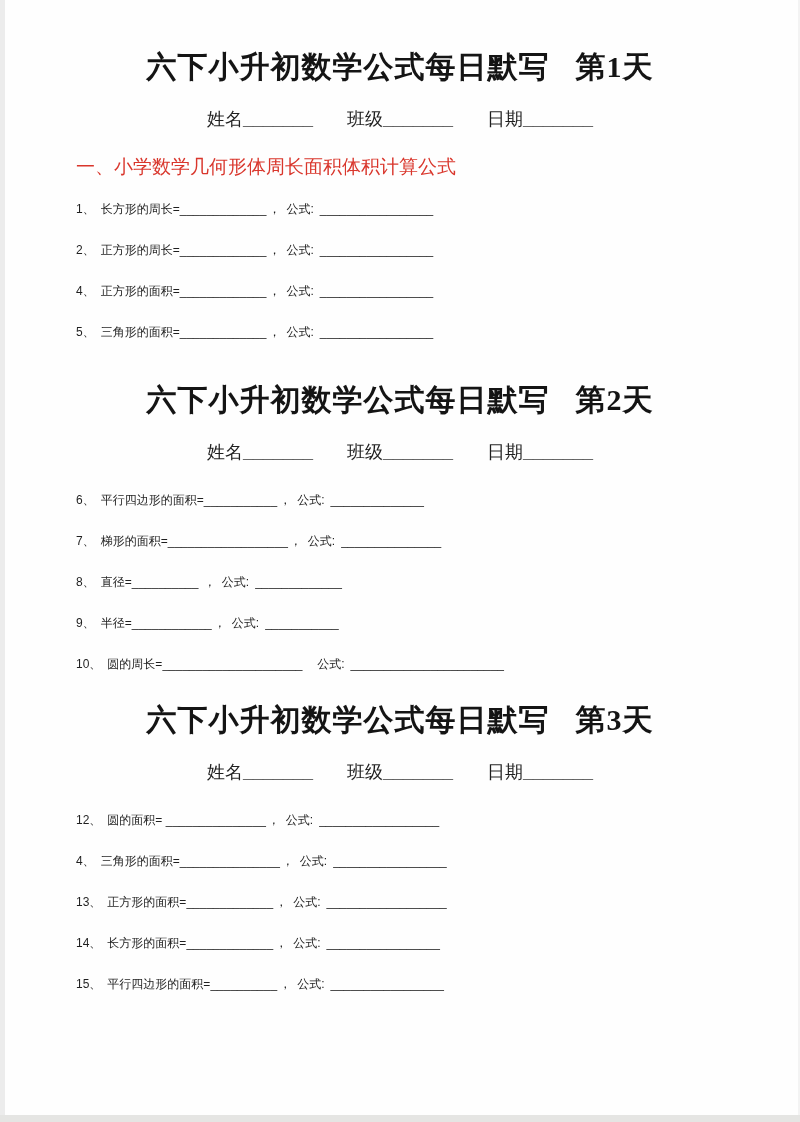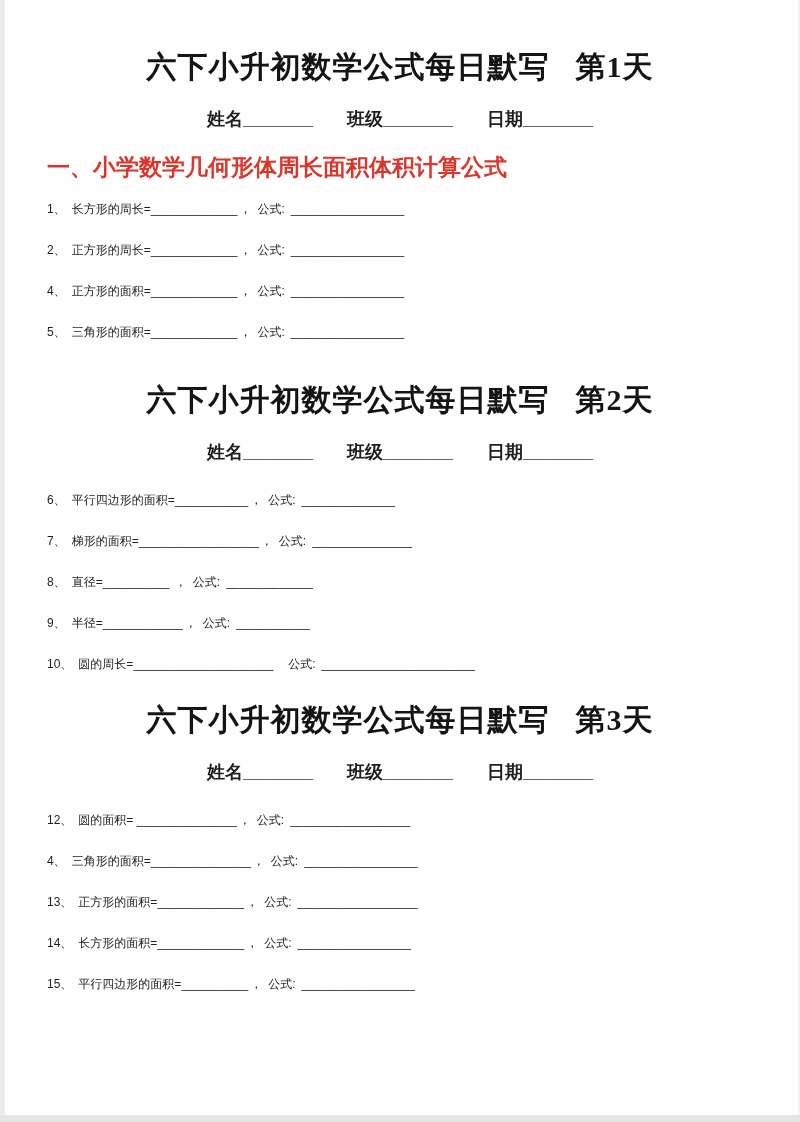--- a/index.html
+++ b/index.html
@@ -8,21 +8,21 @@
     width:800px;height:1122px;
     background:#fefefe;
     overflow:hidden;
     color:#1f1f1f;
     font-family:"Liberation Sans","DejaVu Sans",sans-serif;
     box-sizing:border-box;
   }
   .edge-left{position:absolute;left:0;top:0;width:5px;height:100%;background:#ececec;}
   .edge-right{position:absolute;right:0;top:0;width:2px;height:100%;background:#f3f3f3;}
   .edge-bottom{position:absolute;left:0;bottom:0;width:100%;height:7px;background:#e5e5e3;}
-  section{padding:0 47px;box-sizing:border-box;}
+  section{padding:0 76px;box-sizing:border-box;}
   .section-1{padding-top:50px;}
   .section-2{margin-top:40px;}
   .section-3{margin-top:28px;}
   .title{
     text-align:center;
     font-family:"Liberation Serif","DejaVu Serif",serif;
     font-weight:bold;
     font-size:30px;
     line-height:34px;
     margin:0 0 24px 0;
@@ -31,25 +31,25 @@
   }
   .title-day{margin-left:26px;}
   .fields{
     text-align:center;
     font-size:18px;
     line-height:22px;
     margin:0 0 26px 0;
     white-space:nowrap;
   }
   .field{margin:0 17px;display:inline-block;}
-  .field-label{font-weight:bold;}
+  .field-label{font-weight:normal;}
   .field-blank{font-weight:bold;color:#2a2a2a;text-align:center;}
   .red-heading{
-    font-weight:bold;
-    font-size:23px;
+    font-weight:normal;
+    font-size:19px;
     line-height:22px;
     margin:2px 0 20px 0;
   }
   .rows{margin:0;}
   .row{
     font-size:12px;
     line-height:22px;
     height:22px;
     margin-bottom:19px;
     white-space:nowrap;

